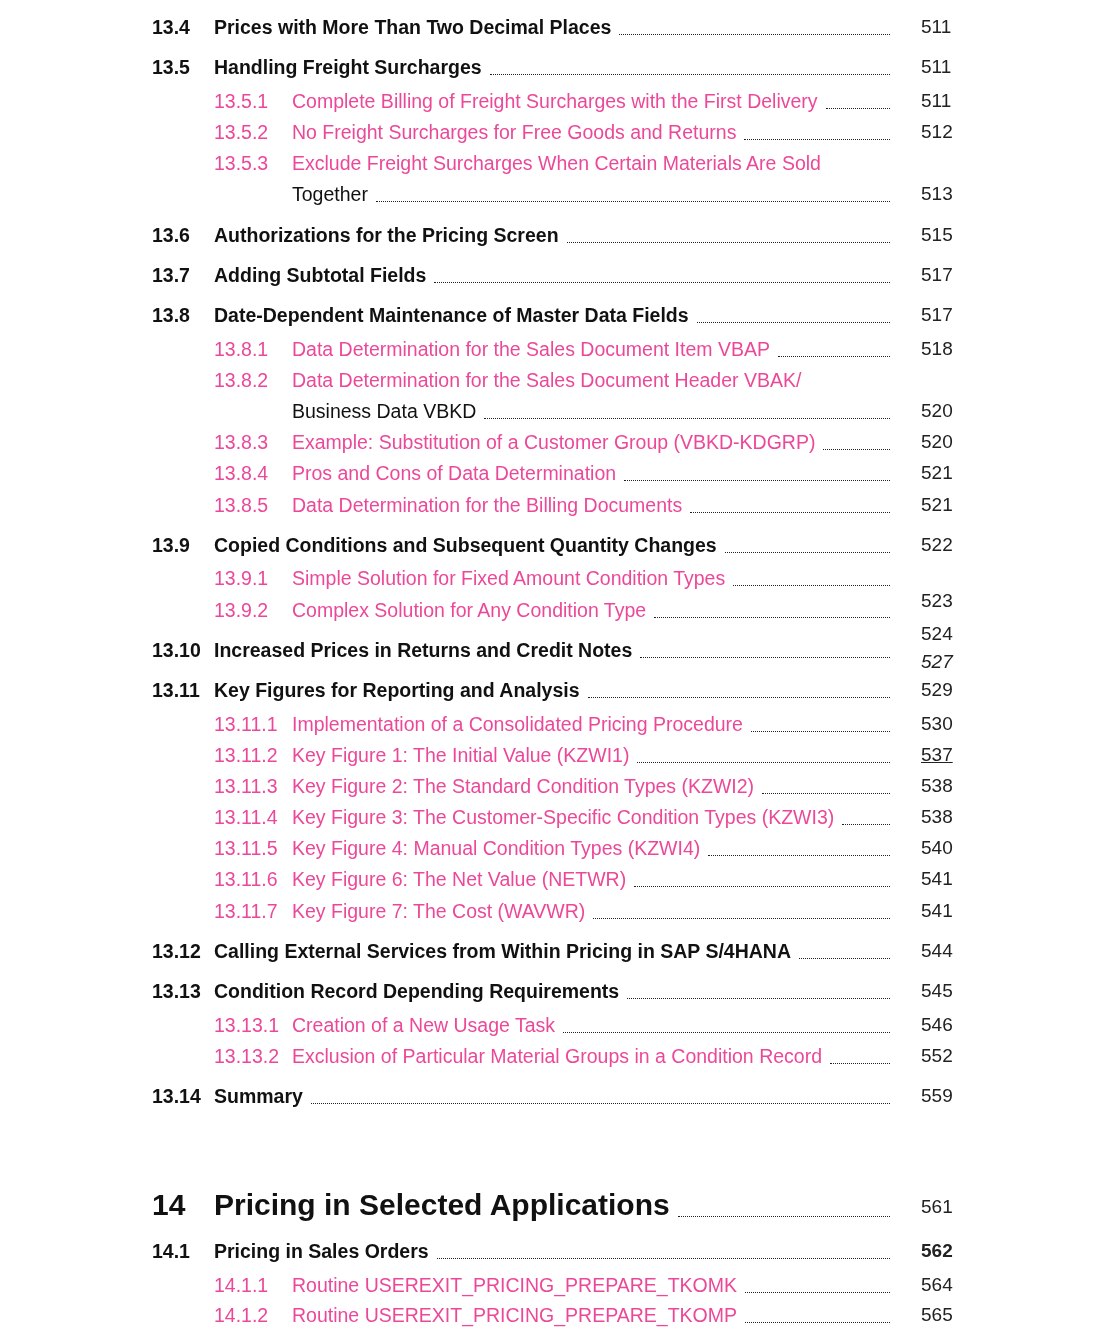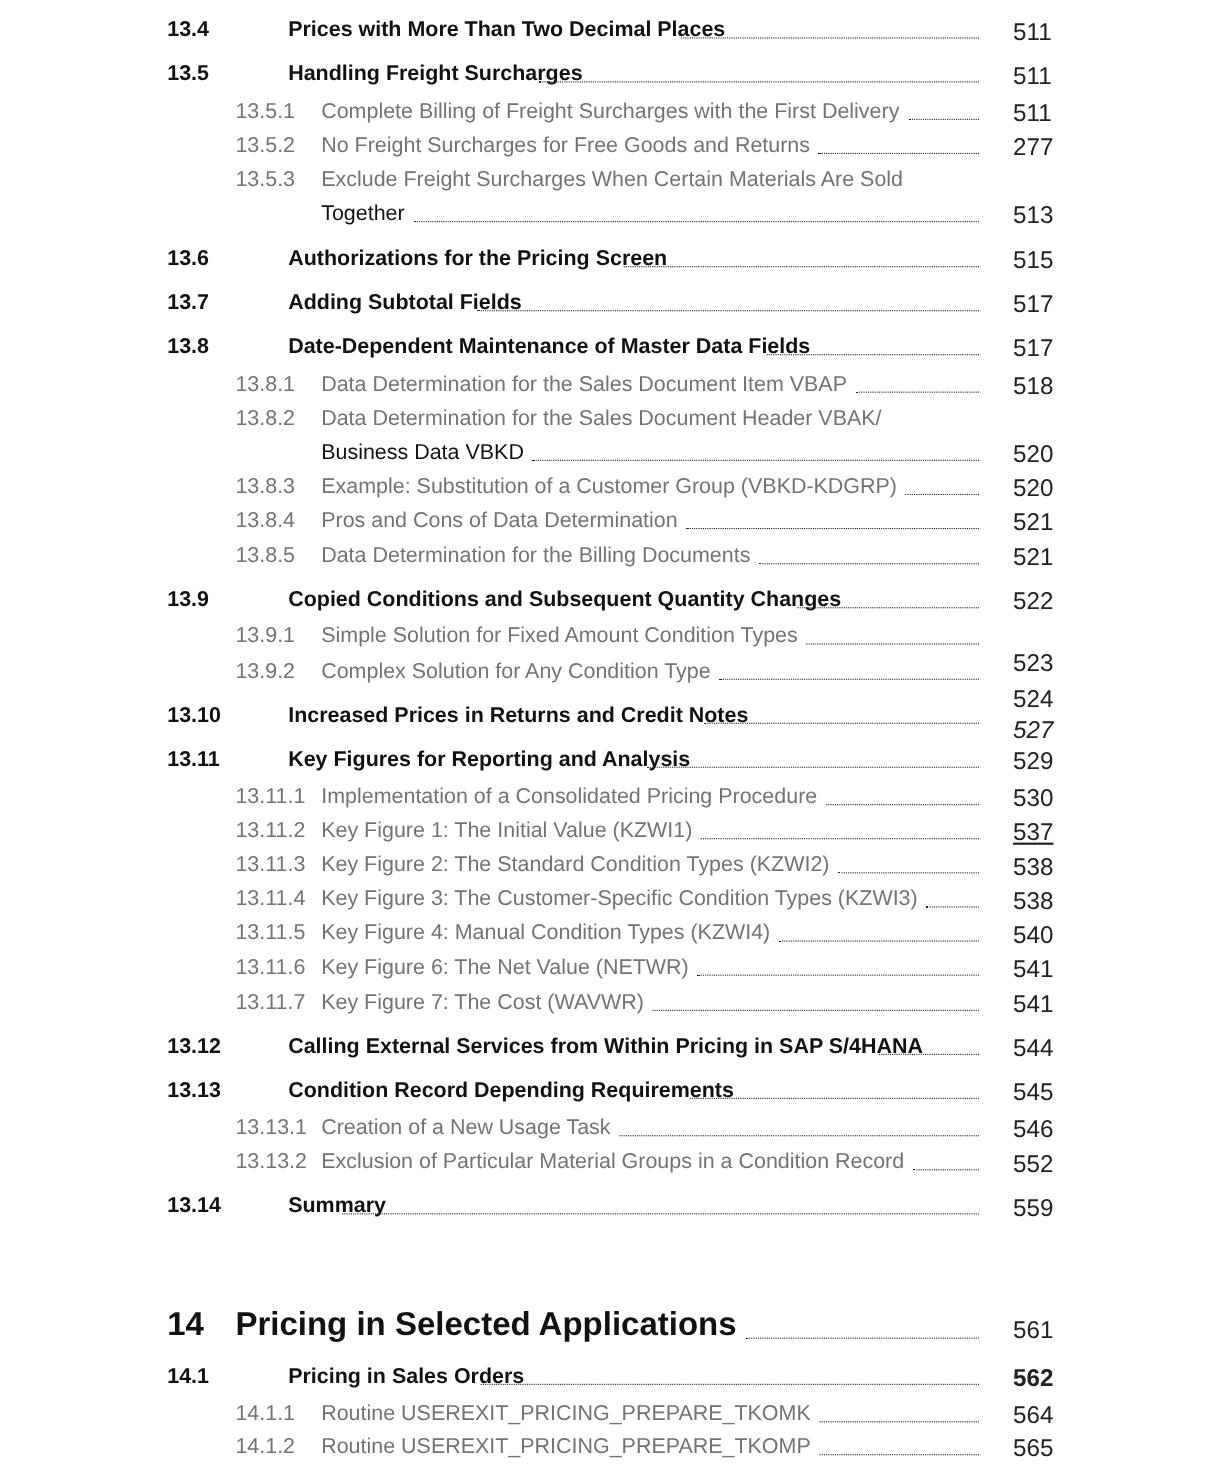--- a/index.html
+++ b/index.html
@@ -3,25 +3,25 @@
 <meta charset="utf-8">
 <style>
   html, body { margin: 0; padding: 0; background: #ffffff; }
   body { width: 1110px; height: 1335px; position: relative; overflow: hidden;
          font-family: "Liberation Sans", sans-serif; color: #111; }
   .toc { position: absolute; left: 0; top: 0; width: 1110px; }
   .row { position: absolute; left: 0; width: 1110px; }
   .num { position: absolute; white-space: nowrap; }
   .title { position: absolute; white-space: nowrap; }
   .leader { position: absolute; height: 0; border-bottom: 1px dotted #222; }
-  .page { position: absolute; left: 921px; white-space: nowrap; font-size: 22px; color: #222; }
+  .page { position: absolute; left: 921px; white-space: nowrap; font-size: 19px; color: #222; }
   .lvl2 .num, .lvl2 .title { font-weight: bold; font-size: 19.5px; }
   .lvl2 .num { left: 152px; }
-  .lvl2 .title { left: 214px; margin-left: 48px; }
-  .lvl3 .num, .lvl3 .title { font-weight: normal; font-size: 19.5px; color: #737373; }
+  .lvl2 .title { left: 214px; }
+  .lvl3 .num, .lvl3 .title { font-weight: normal; font-size: 19.5px; color: #ec4899; }
   .lvl3 .num { left: 214px; }
   .lvl3 .title { left: 292px; }
   .lvl1 .num, .lvl1 .title { font-weight: bold; font-size: 30px; }
   .lvl1 .num { left: 152px; }
   .lvl1 .title { left: 214px; }
   .cont { position: absolute; left: 292px; white-space: nowrap; font-size: 19.5px; }
 </style>
 </head>
 <body>
 
@@ -41,21 +41,21 @@
     <div class="row lvl3" style="top: 90px;">
       <span class="num">13.5.1</span>
       <span class="title">Complete Billing of Freight Surcharges with the First Delivery</span>
       <span class="leader" style="top: 18px; left: 826px; width: 64px;"></span>
       <span class="page" style="top: 0px;">511</span>
     </div>
     <div class="row lvl3" style="top: 121px;">
       <span class="num">13.5.2</span>
       <span class="title">No Freight Surcharges for Free Goods and Returns</span>
       <span class="leader" style="top: 18px; left: 744px; width: 146px;"></span>
-      <span class="page" style="top: 0px;">277</span>
+      <span class="page" style="top: 0px;">512</span>
     </div>
     <div class="row lvl3" style="top: 152px;">
       <span class="num">13.5.3</span>
       <span class="title">Exclude Freight Surcharges When Certain Materials Are Sold</span>
       <span class="cont" style="top: 31px;">Together</span>
       <span class="leader" style="top: 49px; left: 376px; width: 514px;"></span>
       <span class="page" style="top: 31px;">513</span>
     </div>
     <div class="row lvl2" style="top: 224px;">
       <span class="num">13.6</span>

